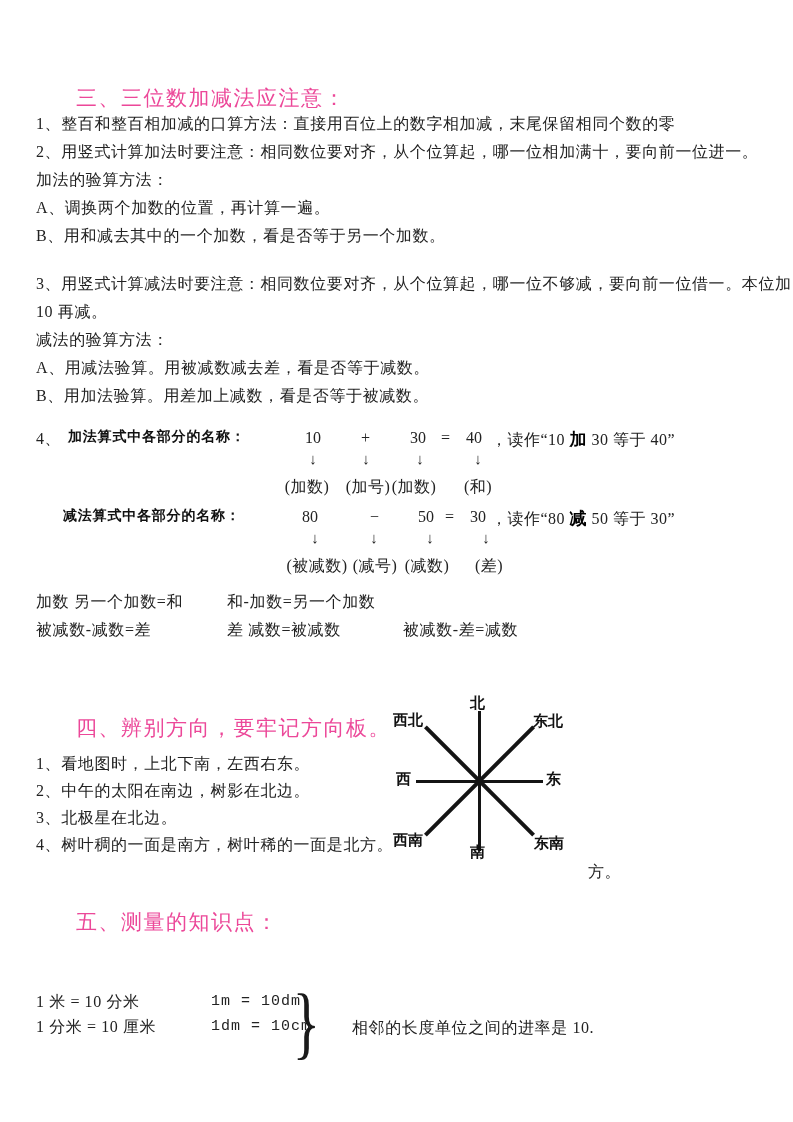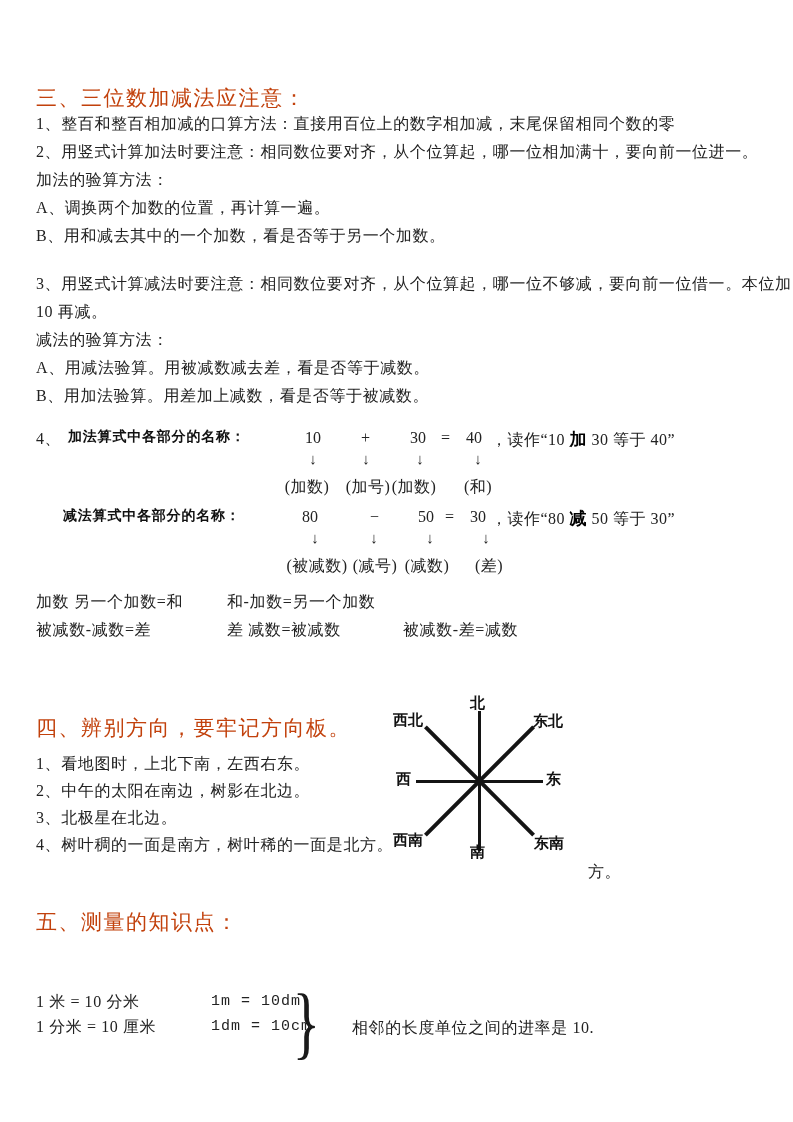--- a/index.html
+++ b/index.html
@@ -2,21 +2,21 @@
 <html><head>
 <meta charset="utf-8">
 <style>
   html,body { margin:0; padding:0; background:#ffffff; }
   .page {
     position:relative; width:793px; height:1122px; background:#ffffff;
     font-family:"Liberation Serif","DejaVu Serif",serif; color:#222222;
     overflow:hidden;
   }
   .abs { position:absolute; white-space:nowrap; }
-  .heading { font-size:21px; letter-spacing:1.5px; color:#c2410c; }
+  .heading { font-size:21px; letter-spacing:1.5px; color:#ec4899;margin-left:40px; }
   .body-text { font-size:16px; letter-spacing:0.6px; color:#222; }
   .bold-label { font-weight:bold; font-size:14px; letter-spacing:0.8px; color:#111; }
   .num { font-size:16px; color:#222; }
   .read { font-size:16px; letter-spacing:0.5px; color:#222; }
   .read b { font-weight:bold; font-size:17px; color:#000; }
   .arrow { font-size:15px; color:#222; transform:translateX(-50%); }
   .part { font-size:16px; color:#222; transform:translateX(-50%); letter-spacing:0.5px; }
   .cline { position:absolute; background:#141414; }
   .diag { transform-origin:center center; }
   .clabel { position:absolute; font-weight:bold; font-size:15px; color:#111; white-space:nowrap; }

